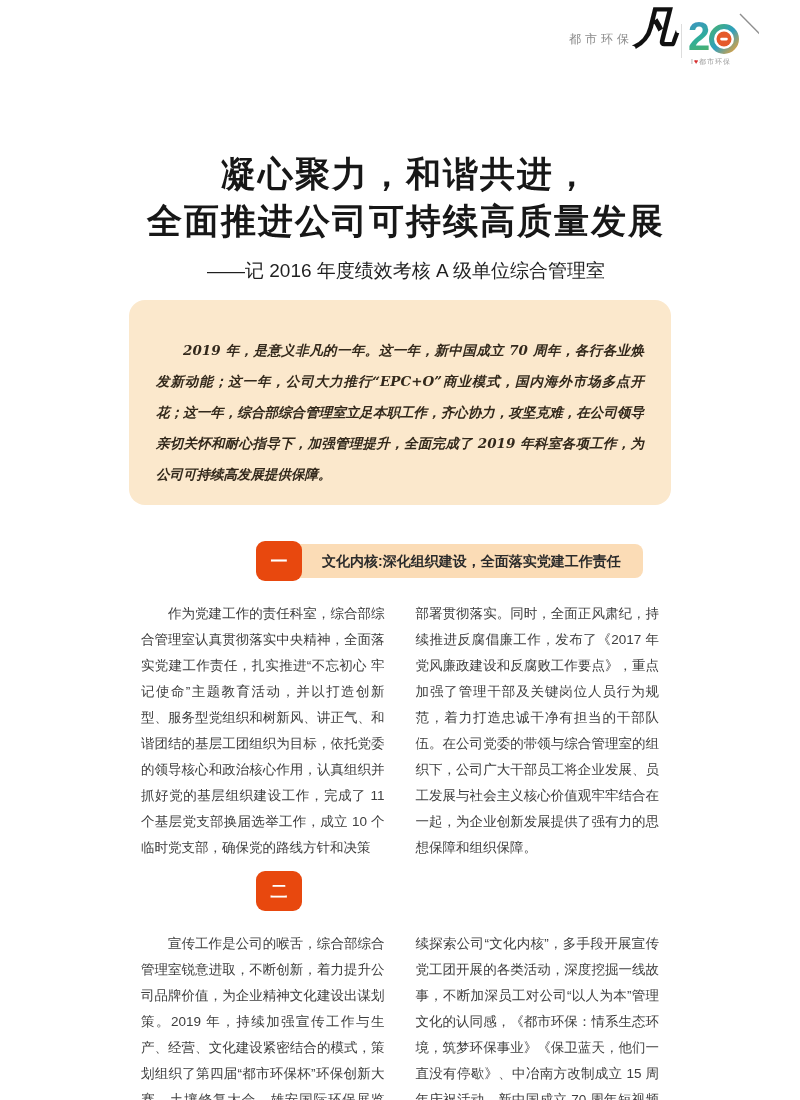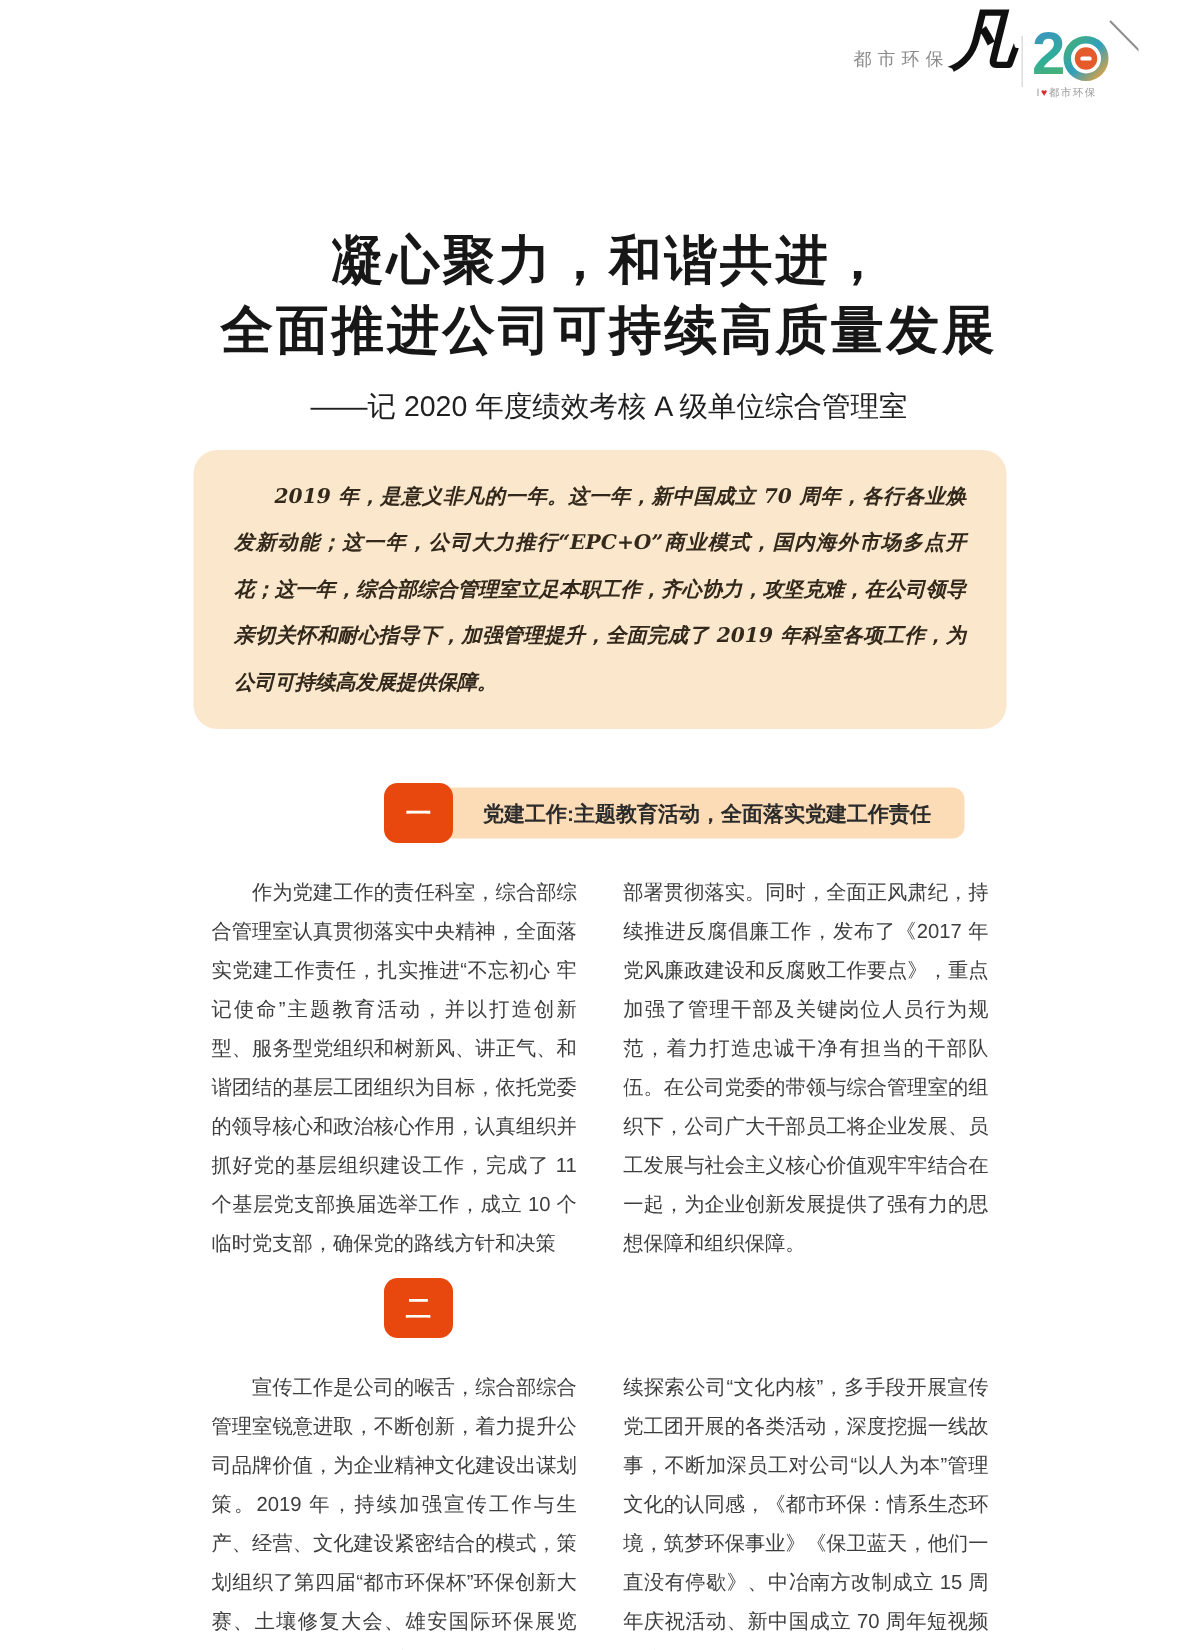--- a/index.html
+++ b/index.html
@@ -24,21 +24,21 @@
   .page-badge{position:absolute;top:70px;left:752px;width:45px;height:27px;background:#72c6c0;
               color:#0c4a6e;font-size:15px;line-height:27px;text-align:center;}
   .page-badge .badge-dot{position:absolute;top:2px;left:2px;width:5px;height:5px;background:rgba(255,255,255,.9);}
 
   
   .title-block{padding-top:150px;text-align:center;padding-left:12px;}
   .main-title{margin:0;font-size:35px;line-height:47px;font-weight:bold;letter-spacing:2px;color:#171717;}
   .subtitle{margin-top:14px;font-size:19px;color:#1f1f1f;}
 
   
-  .summary-box{margin:16px 88px 0 88px;background:#fbe8cc;border-radius:16px;padding:16px 27px 15px 27px;}
+  .summary-box{margin:16px 88px 0 88px;background:#fbe8cc;border-radius:16px;padding:35px 27px 15px 27px;}
   .summary-box p{margin:0;font-family:"DejaVu Serif","Liberation Serif",serif;font-style:italic;font-weight:bold;
                  font-size:13.5px;line-height:31px;color:#32281b;text-align:justify;text-indent:2em;}
 
   
   .sec-head{position:relative;margin-left:215px;height:42px;}
   .sec-head.first{margin-top:36px;}
   .sec-head.second{margin-top:10px;}
   .sec-num{position:absolute;left:0;top:0;width:46px;height:40px;background:#e8480e;border-radius:9px;
            color:#fff;font-size:17px;font-weight:bold;display:flex;align-items:center;justify-content:center;z-index:2;}
   .sec-bar{position:absolute;left:22px;top:3px;height:34px;line-height:34px;background:#fbdcb6;border-radius:8px;
@@ -84,30 +84,30 @@
   </span>
   <span class="huigu">回顾</span>
   <span class="corner-square"></span>
   <div class="page-badge">
     <span class="badge-dot"></span>
     <span>47</span>
   </div>
 
   <div class="title-block">
     <h1 class="main-title"><span>凝心聚力，和谐共进，</span><br><span>全面推进公司可持续高质量发展</span></h1>
-    <div class="subtitle">——记 2020 年度绩效考核 A 级单位综合管理室</div>
+    <div class="subtitle">——记 2016 年度绩效考核 A 级单位综合管理室</div>
   </div>
 
   <div class="summary-box">
     <p>2019 年，是意义非凡的一年。这一年，新中国成立 70 周年，各行各业焕发新动能；这一年，公司大力推行“EPC+O”商业模式，国内海外市场多点开花；这一年，综合部综合管理室立足本职工作，齐心协力，攻坚克难，在公司领导亲切关怀和耐心指导下，加强管理提升，全面完成了 2019 年科室各项工作，为公司可持续高发展提供保障。</p>
   </div>
 
   <div class="sec-head first">
     <span class="sec-num">一</span>
-    <span class="sec-bar">党建工作:主题教育活动，全面落实党建工作责任</span>
+    <span class="sec-bar">文化内核:深化组织建设，全面落实党建工作责任</span>
   </div>
   <div class="cols">
     <p class="indent">作为党建工作的责任科室，综合部综合管理室认真贯彻落实中央精神，全面落实党建工作责任，扎实推进“不忘初心 牢记使命”主题教育活动，并以打造创新型、服务型党组织和树新风、讲正气、和谐团结的基层工团组织为目标，依托党委的领导核心和政治核心作用，认真组织并抓好党的基层组织建设工作，完成了 11 个基层党支部换届选举工作，成立 10 个临时党支部，确保党的路线方针和决策</p>
     <p>部署贯彻落实。同时，全面正风肃纪，持续推进反腐倡廉工作，发布了《2017 年党风廉政建设和反腐败工作要点》，重点加强了管理干部及关键岗位人员行为规范，着力打造忠诚干净有担当的干部队伍。在公司党委的带领与综合管理室的组织下，公司广大干部员工将企业发展、员工发展与社会主义核心价值观牢牢结合在一起，为企业创新发展提供了强有力的思想保障和组织保障。</p>
   </div>
 
   <div class="sec-head second">
     <span class="sec-num">二</span>
   </div>
   <div class="cols">

